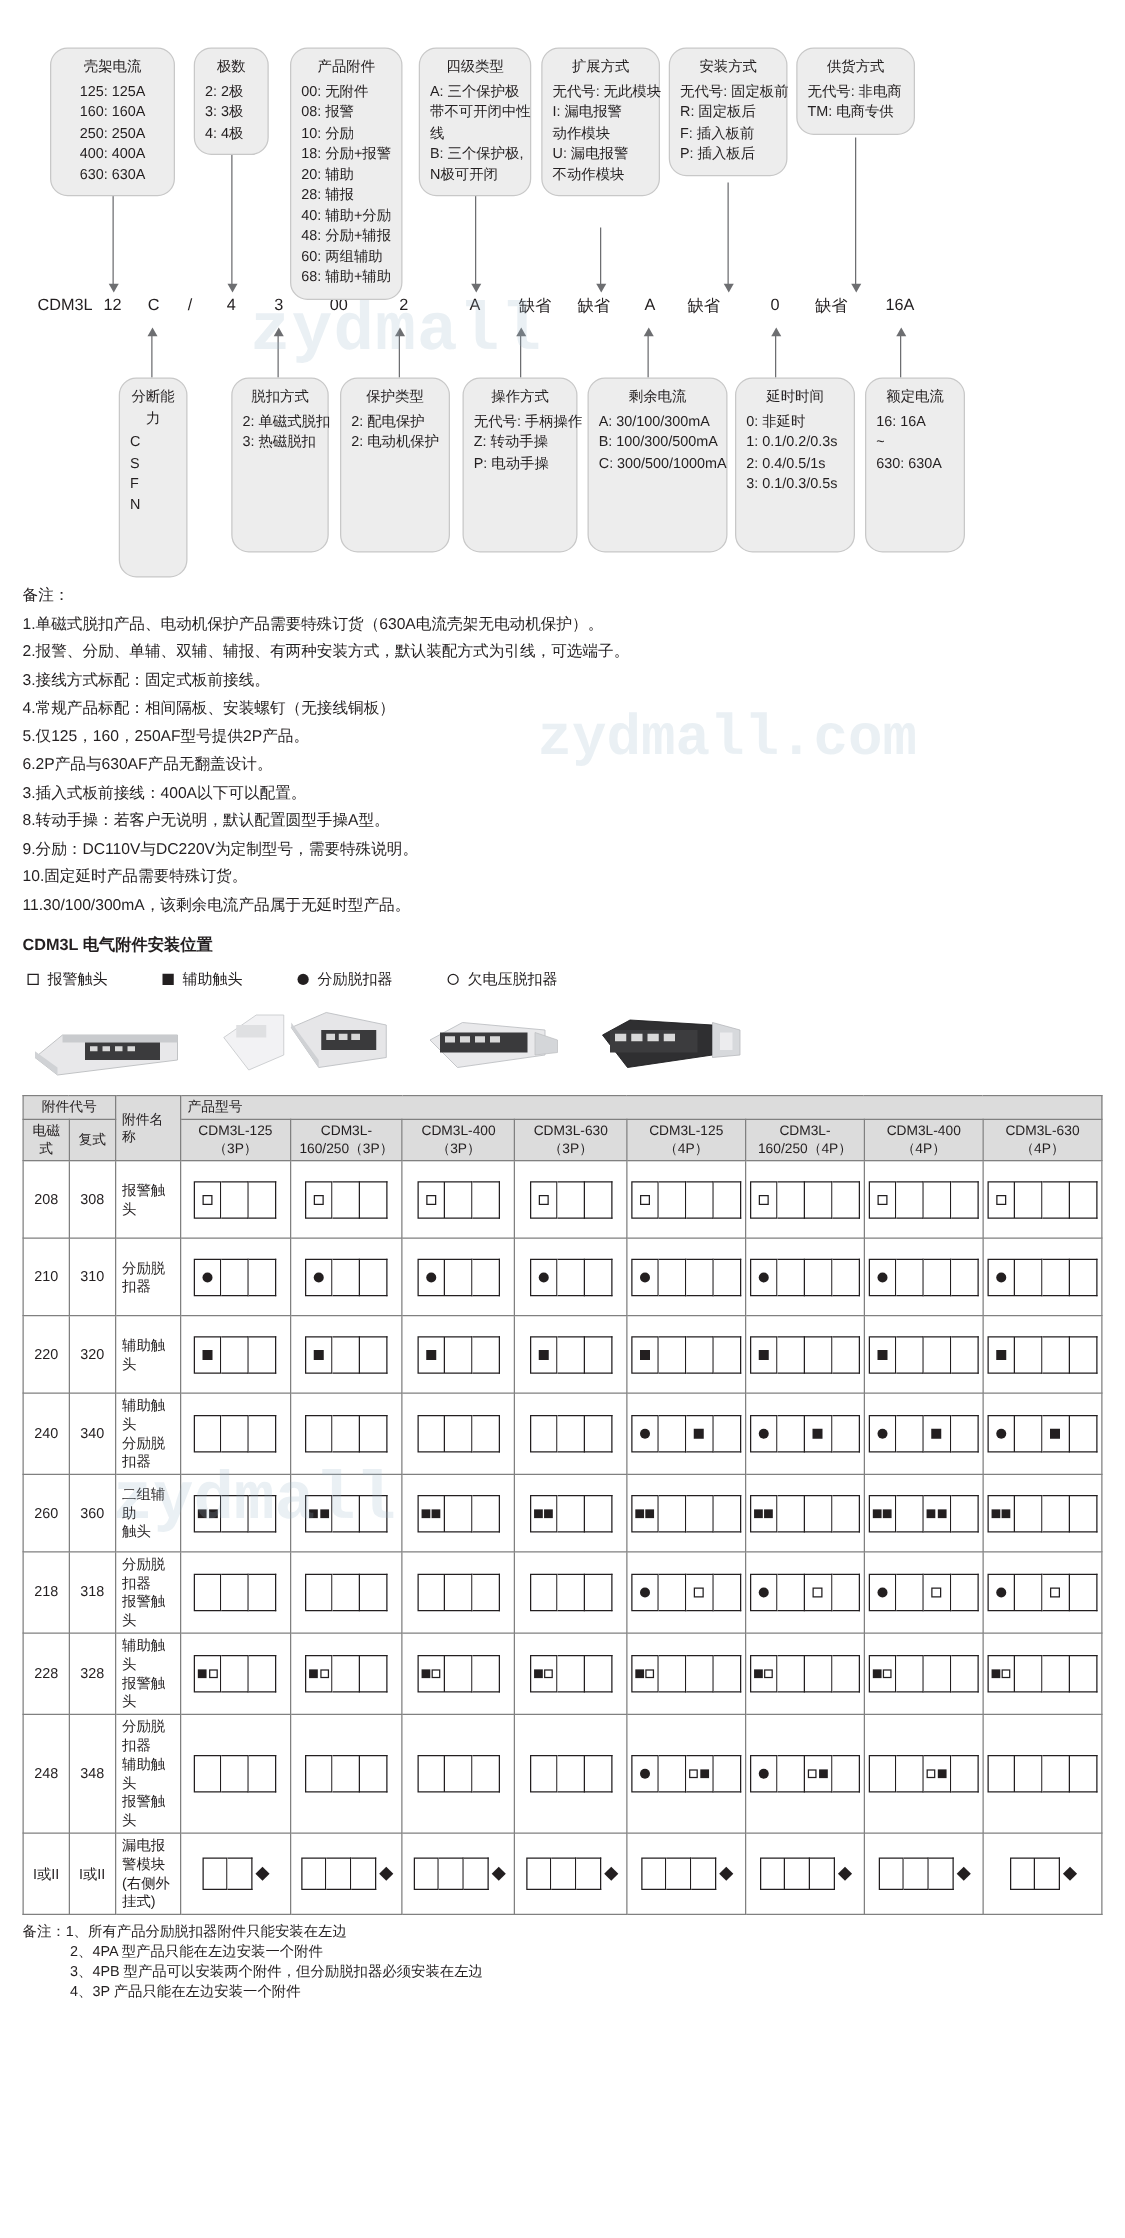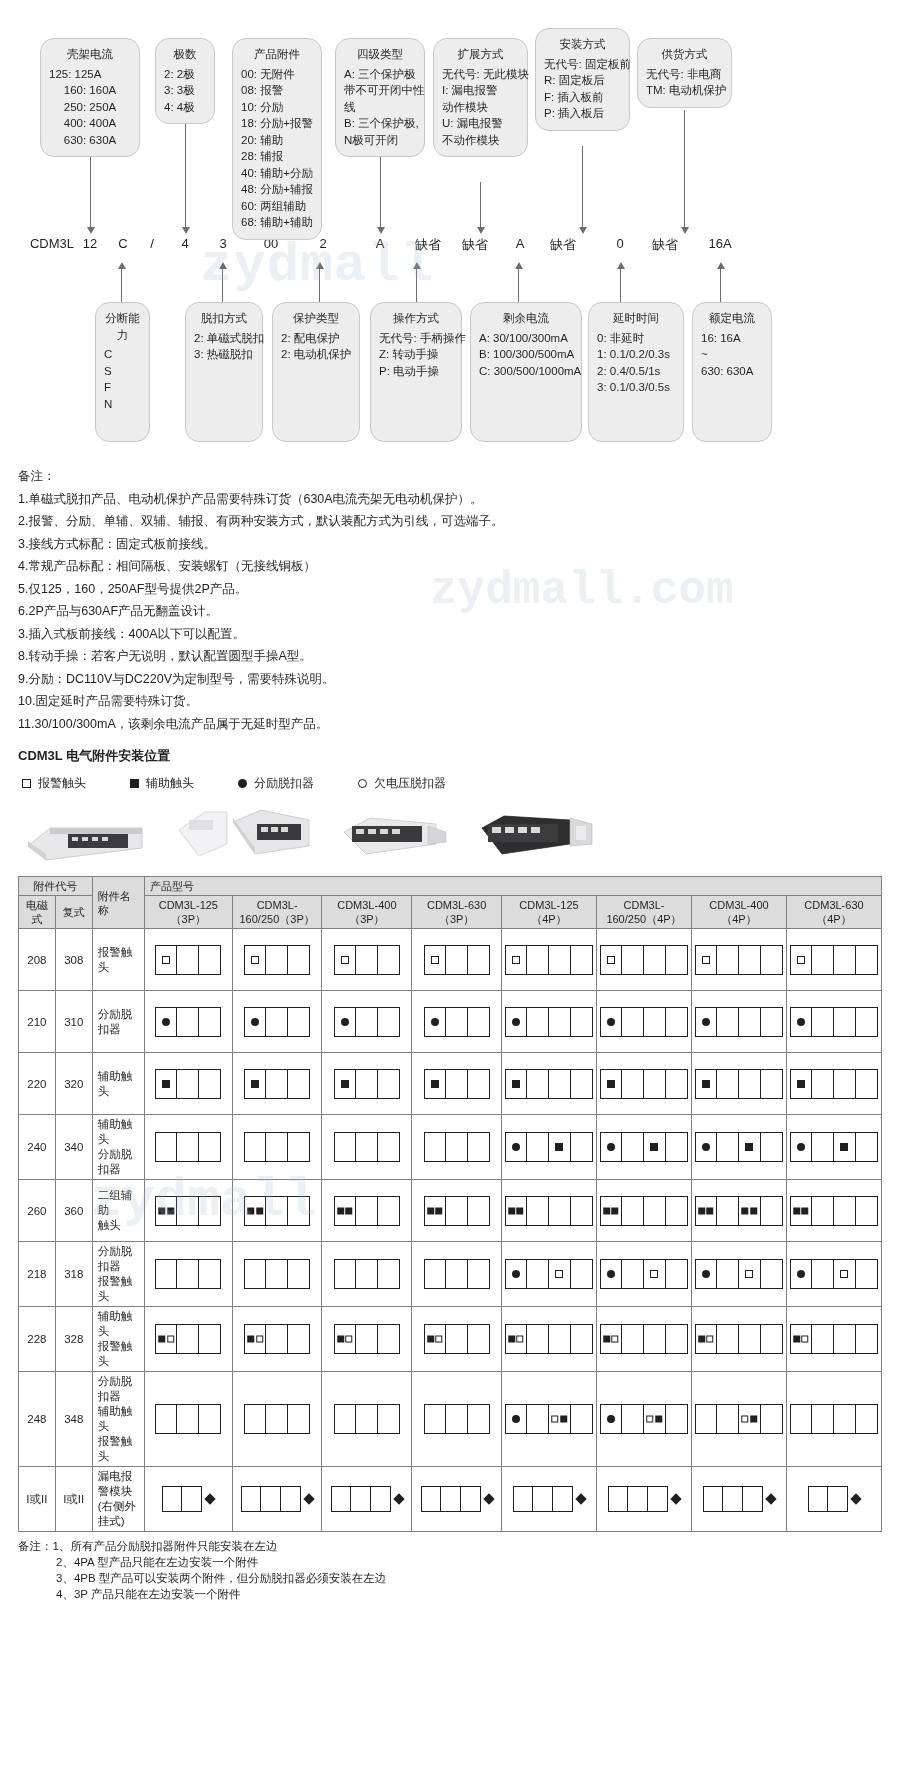--- a/index.html
+++ b/index.html
@@ -135,21 +135,21 @@
 <div class="page">
 
   <div class="wm wm1">zydmall</div>
   <div class="wm wm2">zydmall.com</div>
   <div class="wm wm3">zydmall</div>
 
   <div class="diagram">
 
     <div class="codebox" style="left:40px; top:38px; width:100px;">
       <div class="hd">壳架电流</div>
-      <div class="ln" style="text-align:left">125: 125A</div>
+      <div class="ln" style="text-align:center">125: 125A</div>
       <div class="ln" style="text-align:center">160: 160A</div>
       <div class="ln" style="text-align:center">250: 250A</div>
       <div class="ln" style="text-align:center">400: 400A</div>
       <div class="ln" style="text-align:center">630: 630A</div>
     </div>
 
     <div class="codebox" style="left:155px; top:38px; width:60px;">
       <div class="hd">极数</div>
       <div class="ln">2: 2极</div>
       <div class="ln">3: 3极</div>
@@ -181,32 +181,32 @@
 
     <div class="codebox" style="left:335px; top:38px; width:90px;">
       <div class="hd">四级类型</div>
       <div class="ln">A: 三个保护极</div>
       <div class="ln">带不可开闭中性</div>
       <div class="ln">线</div>
       <div class="ln">B: 三个保护极,</div>
       <div class="ln">N极可开闭</div>
     </div>
 
-    <div class="codebox" style="left:535px; top:28px; width:95px;">
+    <div class="codebox" style="left:535px; top:38px; width:95px;">
       <div class="hd">安装方式</div>
       <div class="ln">无代号: 固定板前</div>
       <div class="ln">R: 固定板后</div>
       <div class="ln">F: 插入板前</div>
       <div class="ln">P: 插入板后</div>
     </div>
 
     <div class="codebox" style="left:637px; top:38px; width:95px;">
       <div class="hd">供货方式</div>
       <div class="ln">无代号: 非电商</div>
-      <div class="ln">TM: 电动机保护</div>
+      <div class="ln">TM: 电商专供</div>
     </div>
 
     <div class="arrow down" style="left:90px;  top:146px; height:82px;"></div>
     <div class="arrow down" style="left:185px; top:110px; height:118px;"></div>
     <div class="arrow down" style="left:277px; top:212px; height:16px;"></div>
     <div class="arrow down" style="left:380px; top:146px; height:82px;"></div>
     <div class="arrow down" style="left:480px; top:182px; height:46px;"></div>
     <div class="arrow down" style="left:582px; top:146px; height:82px;"></div>
     <div class="arrow down" style="left:684px; top:110px; height:118px;"></div>
 
@@ -230,21 +230,21 @@
     </div>
 
     <div class="arrow up" style="left:121px; top:268px; height:34px;"></div>
     <div class="arrow up" style="left:222px; top:268px; height:34px;"></div>
     <div class="arrow up" style="left:319px; top:268px; height:34px;"></div>
     <div class="arrow up" style="left:416px; top:268px; height:34px;"></div>
     <div class="arrow up" style="left:518px; top:268px; height:34px;"></div>
     <div class="arrow up" style="left:620px; top:268px; height:34px;"></div>
     <div class="arrow up" style="left:720px; top:268px; height:34px;"></div>
 
-    <div class="codebox" style="left:95px; top:302px; width:55px; height:140px;">
+    <div class="codebox" style="left:95px; top:302px; width:55px; height:160px;">
       <div class="hd">分断能力</div>
       <div class="ln">C</div>
       <div class="ln">S</div>
       <div class="ln">F</div>
       <div class="ln">N</div>
     </div>
 
     <div class="codebox" style="left:185px; top:302px; width:78px; height:140px;">
       <div class="hd">脱扣方式</div>
       <div class="ln">2: 单磁式脱扣</div>

